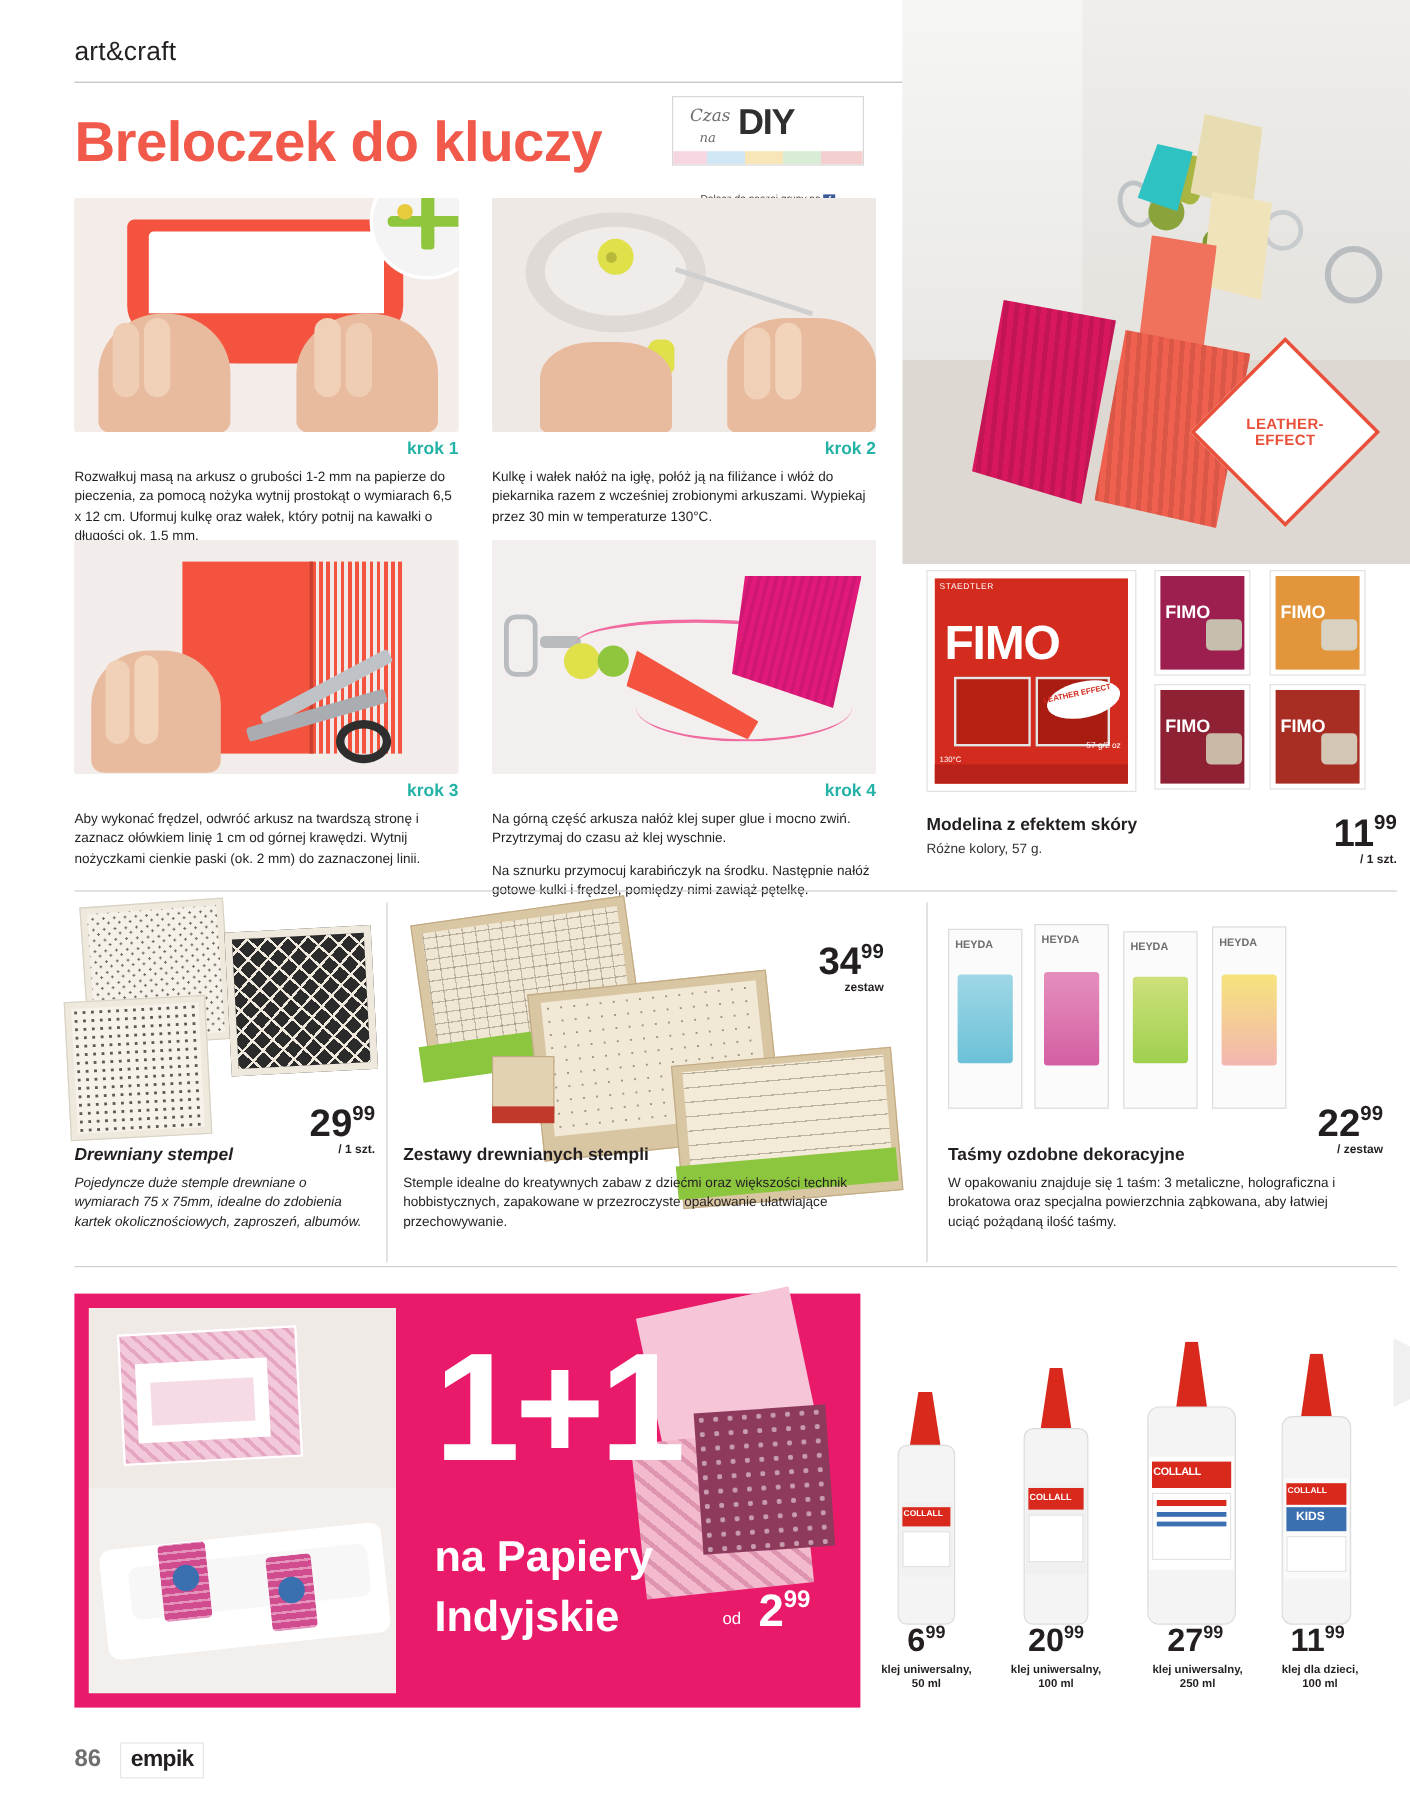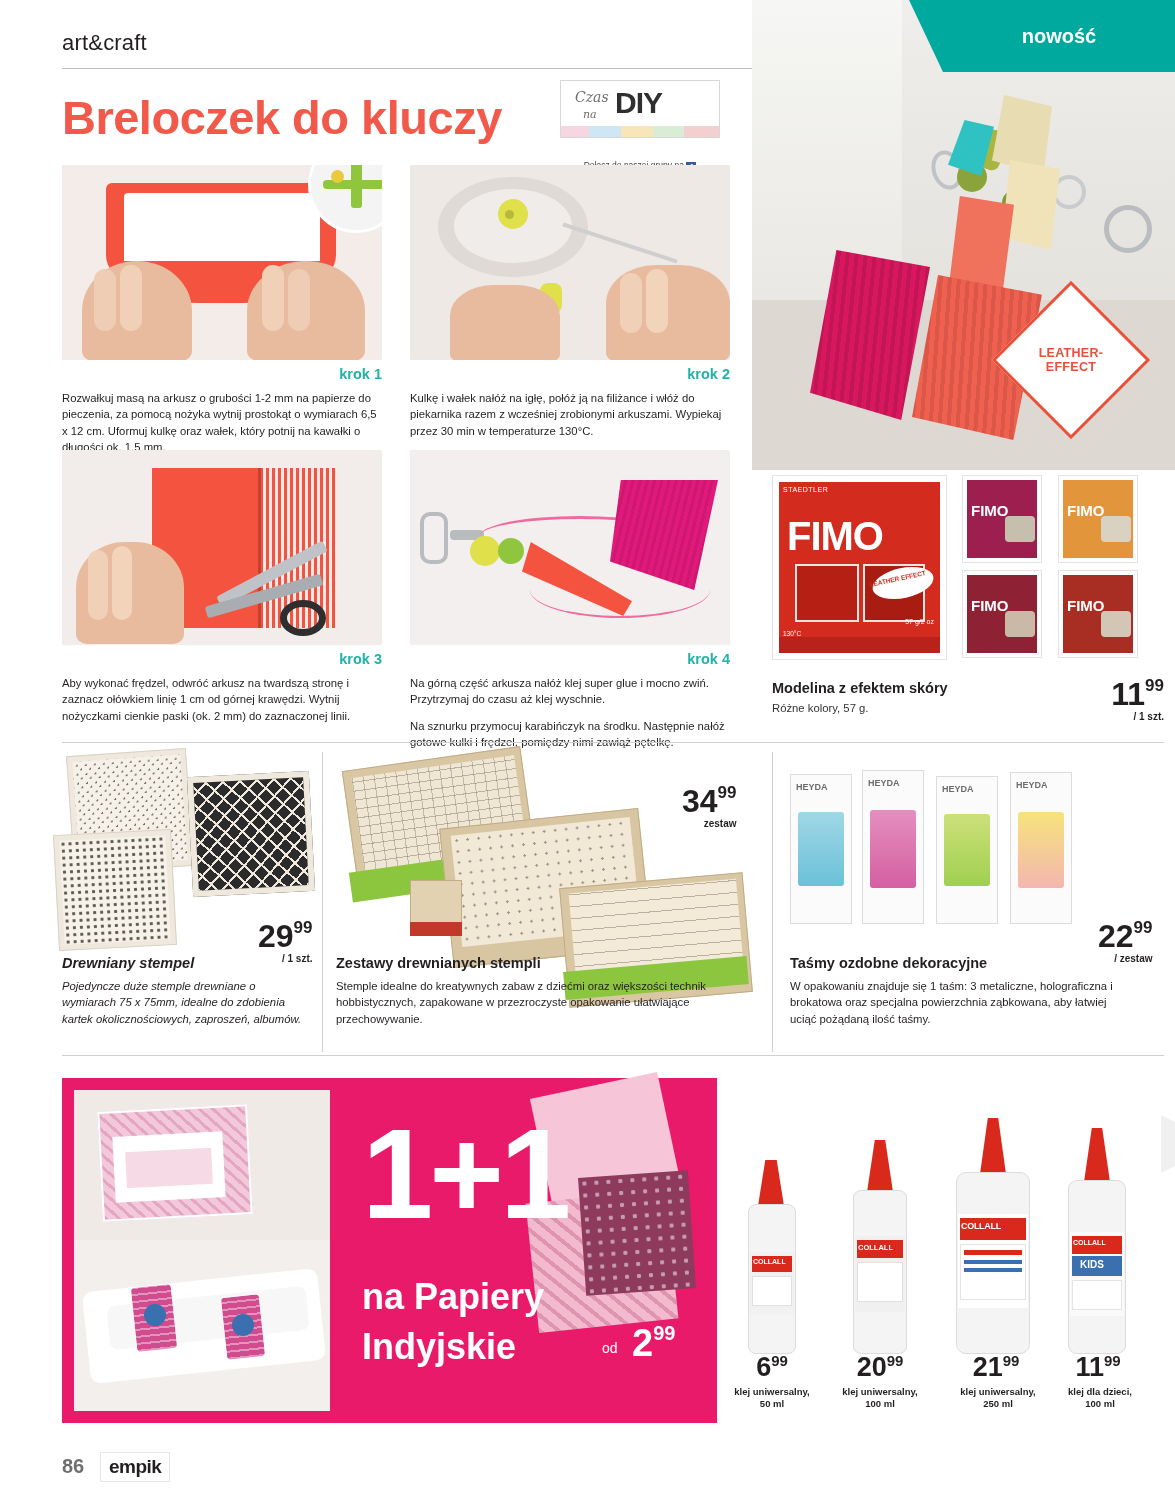--- a/index.html
+++ b/index.html
@@ -222,21 +222,20 @@
 
     <div style="position:absolute;left:196px;top:120px;width:46px;height:56px;background:#2fc2c2;clip-path:polygon(36% 0,100% 12%,72% 100%,0 80%);"></div>
     <div style="position:absolute;left:240px;top:95px;width:60px;height:80px;background:#e8ddb2;clip-path:polygon(20% 0,100% 14%,86% 100%,0 82%);"></div>
     <div style="position:absolute;left:250px;top:160px;width:58px;height:90px;background:#f0e3ba;clip-path:polygon(14% 0,100% 10%,84% 100%,0 86%);"></div>
     <div style="position:absolute;left:196px;top:196px;width:66px;height:110px;background:#f0715c;clip-path:polygon(18% 0,100% 8%,80% 100%,0 88%);"></div>
     <div style="position:absolute;left:58px;top:250px;width:120px;height:170px;background:#d8175e;clip-path:polygon(22% 0,100% 10%,76% 100%,0 84%);"></div>
     <div style="position:absolute;left:58px;top:250px;width:120px;height:170px;background:repeating-linear-gradient(96deg,rgba(0,0,0,.10) 0 4px,transparent 4px 9px);clip-path:polygon(22% 0,100% 10%,76% 100%,0 84%);"></div>
     <div style="position:absolute;left:160px;top:275px;width:130px;height:165px;background:#f0604f;clip-path:polygon(20% 0,100% 12%,78% 100%,0 86%);"></div>
     <div style="position:absolute;left:160px;top:275px;width:130px;height:165px;background:repeating-linear-gradient(94deg,rgba(0,0,0,.09) 0 4px,transparent 4px 9px);clip-path:polygon(20% 0,100% 12%,78% 100%,0 86%);"></div>
 
-    <div class="nowosc">nowość</div>
 
     <div class="leather-badge">
       <div class="leather-inner">
         <div>LEATHER-</div>
         <div>EFFECT</div>
       </div>
     </div>
   </div>
 
   <div class="fimo-block">
@@ -422,21 +421,21 @@
     <div style="position:absolute;left:6px;top:54px;width:74px;height:182px;background:#f4f4f4;border:1px solid #dcdcdc;border-radius:10px;"></div>
     <div style="position:absolute;left:8px;top:96px;width:70px;height:94px;background:#ffffff;"></div>
     <div style="position:absolute;left:10px;top:100px;width:66px;height:22px;background:#d9291c;"></div>
     <div style="position:absolute;left:11px;top:103px;font-size:9px;font-weight:bold;color:#fff;letter-spacing:-.3px;">COLLALL</div>
     <div style="position:absolute;left:10px;top:126px;width:66px;height:56px;background:#fff;border:1px solid #e4e4e4;"></div>
     <div style="position:absolute;left:14px;top:132px;width:58px;height:5px;background:#d9291c;"></div>
     <div style="position:absolute;left:14px;top:142px;width:58px;height:4px;background:#3a6fb0;"></div>
     <div style="position:absolute;left:14px;top:150px;width:58px;height:4px;background:#3a6fb0;"></div>
   </div>
   <div class="glue-price" style="left:946px;top:1352px;width:100px;">
-    <span class="int">21</span><span class="dec">99</span>
+    <span class="int">27</span><span class="dec">99</span>
   </div>
   <div class="glue-label" style="position:absolute;left:938px;top:1384px;width:120px;">
     <div>klej uniwersalny,</div>
     <div>250 ml</div>
   </div>
 
   <div class="glue" style="left:1062px;top:1128px;width:72px;height:227px;">
     <div style="position:absolute;left:22px;top:0;width:26px;height:54px;background:#d9291c;clip-path:polygon(30% 0,70% 0,100% 100%,0 100%);"></div>
     <div style="position:absolute;left:6px;top:52px;width:58px;height:174px;background:#f4f4f4;border:1px solid #dcdcdc;border-radius:9px;"></div>
     <div style="position:absolute;left:8px;top:104px;width:54px;height:84px;background:#fafafa;"></div>

